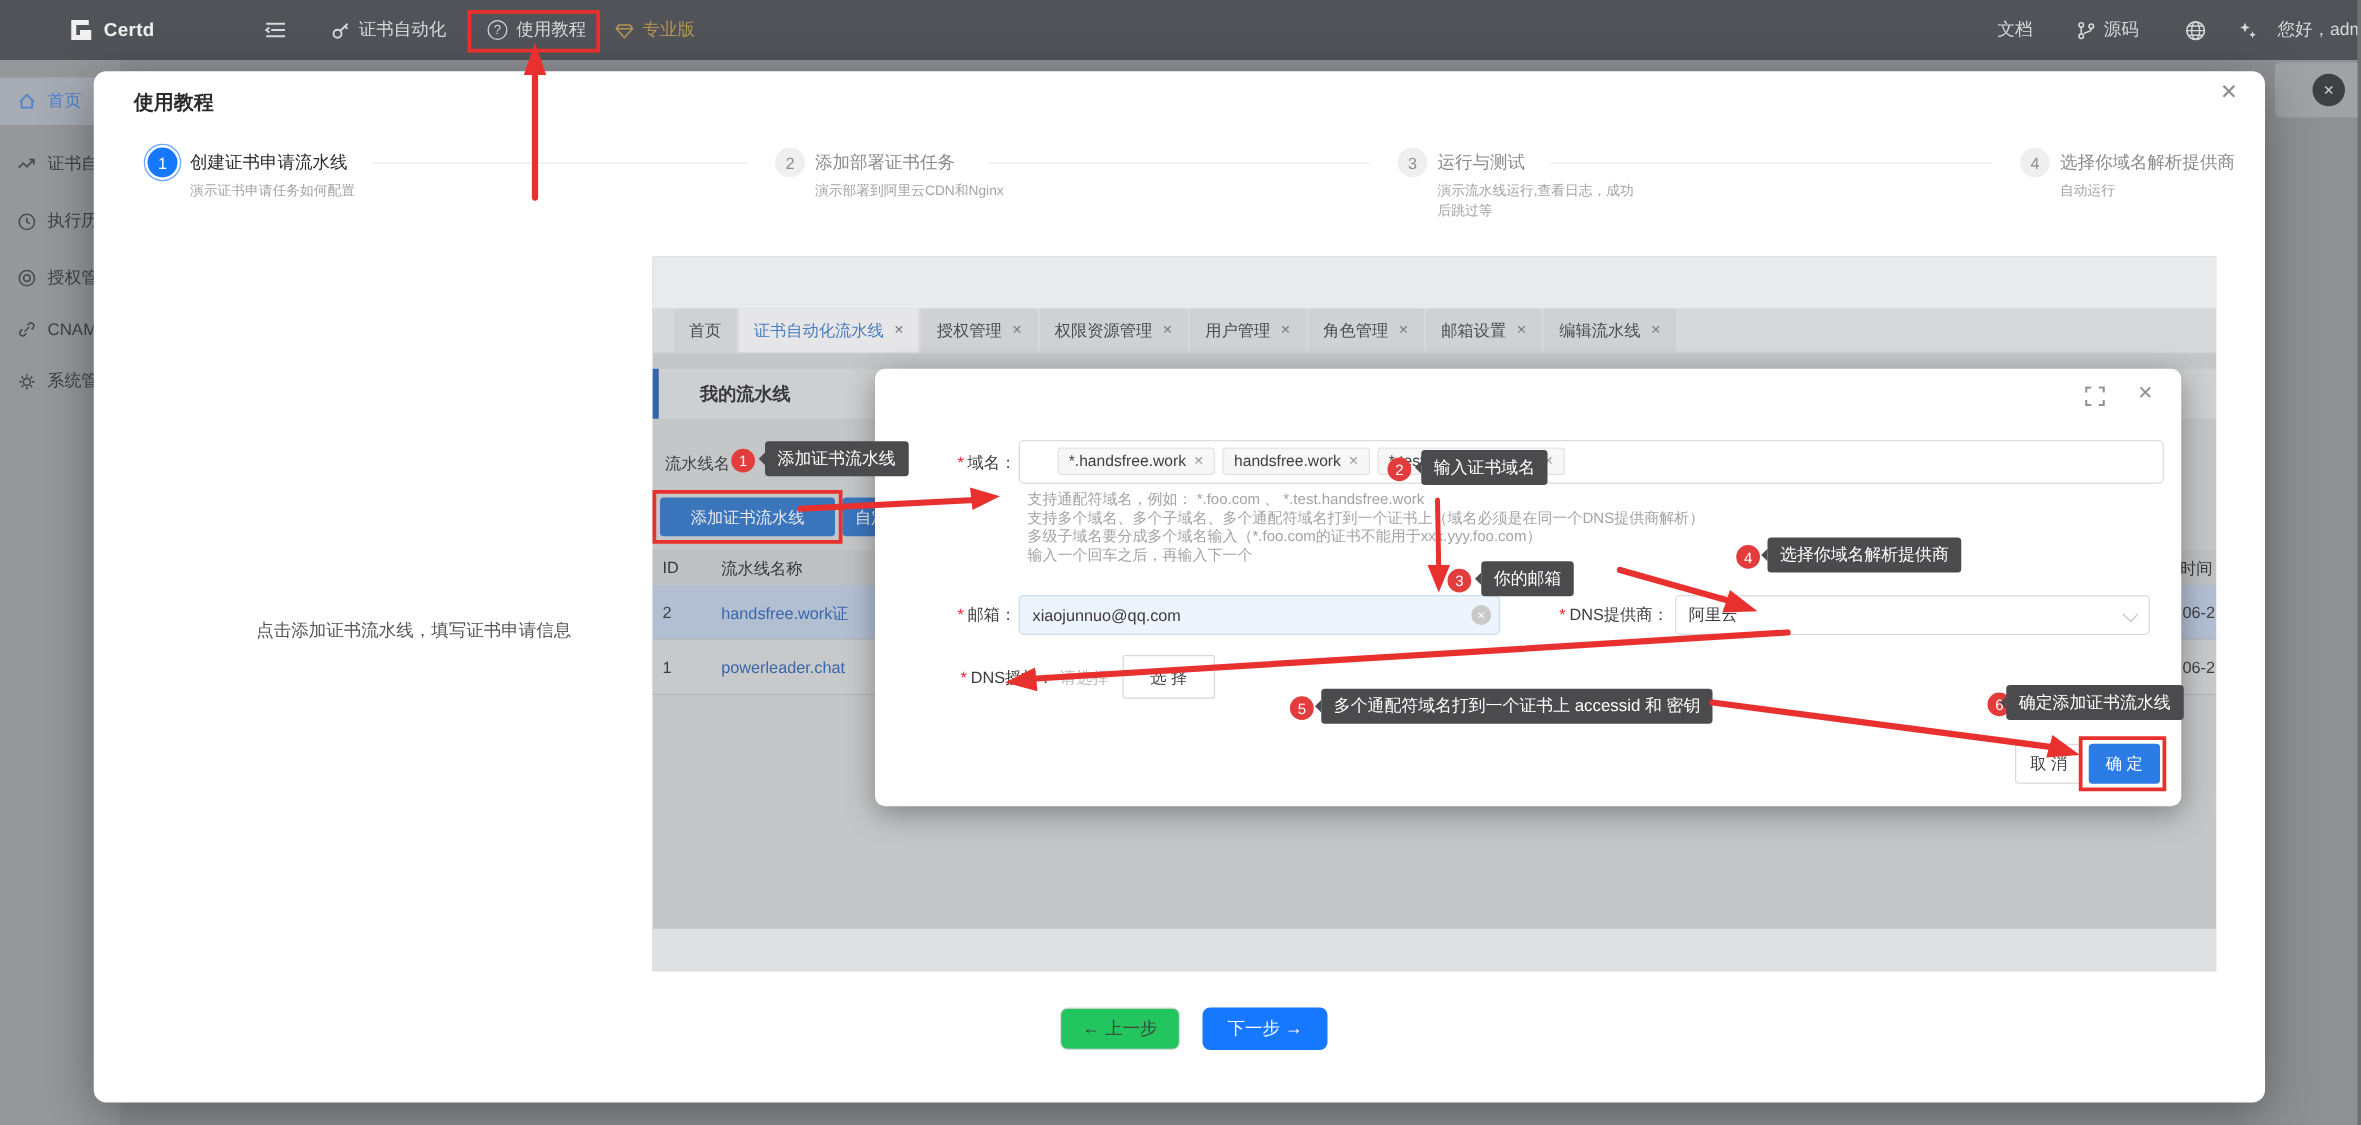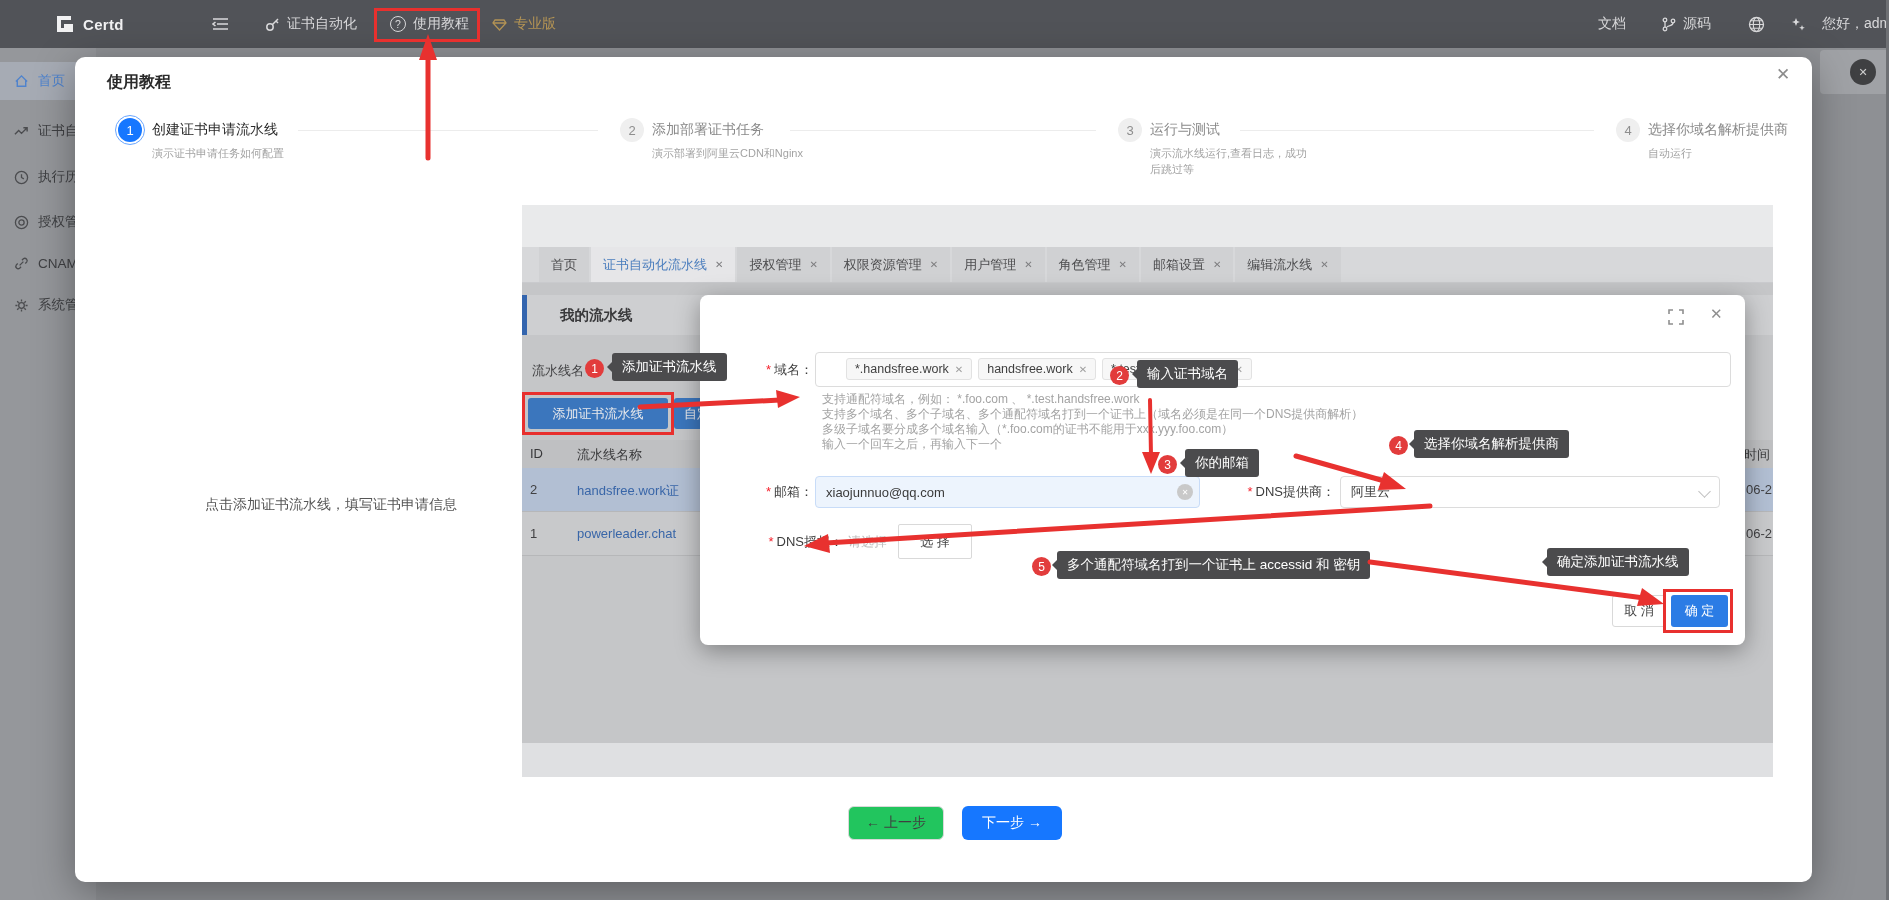--- a/index.html
+++ b/index.html
@@ -384,21 +384,21 @@
   <div class="tip" style="left:1414px;top:430px;">选择你域名解析提供商</div>
 
   <div class="badge" style="left:1032px;top:557px;">
       <span>5</span>
     </div>
   <div class="tip" style="left:1057px;top:551px;">多个通配符域名打到一个证书上 accessid 和 密钥</div>
 
   <div class="badge" style="left:1590px;top:554px;">
       <span>6</span>
     </div>
-  <div class="tip" style="left:1547px;top:548px;">确定添加证书流水线</div>
+  <div class="tip" style="left:1605px;top:548px;">确定添加证书流水线</div>
 
   <div class="redbox" style="left:374px;top:8px;width:106px;height:34px;"></div>
   <div class="redbox" style="left:522px;top:392px;width:152px;height:43px;"></div>
   <div class="redbox" style="left:1663px;top:589px;width:70px;height:44px;"></div>
 
   <svg class="arrows" width="1889" height="900">
     <g stroke="#e8312f" stroke-width="5" fill="#e8312f" stroke-linecap="round">
       <line x1="428" y1="158" x2="428" y2="56"></line>
       <polygon points="428,34 419,60 437,60" stroke="none"></polygon>
 

